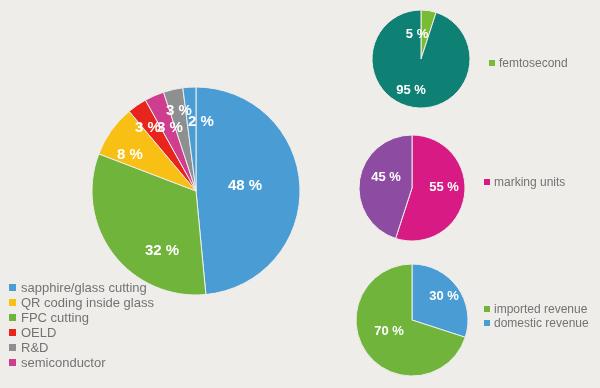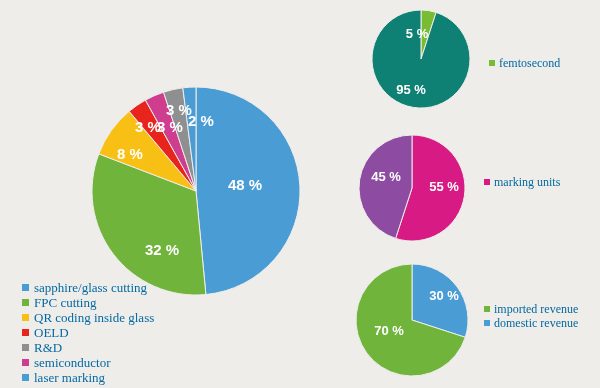--- a/index.html
+++ b/index.html
@@ -31,22 +31,22 @@
   }
   .slice-label {
     fill: #ffffff;
     font-family: "Liberation Sans", sans-serif;
     font-weight: 600;
     text-anchor: middle;
     dominant-baseline: middle;
   }
   .legend {
     position: absolute;
-    font-family: Liberation Serif, serif;
-    color: #0369a1;
+    font-family: Liberation Sans, sans-serif;
+    color: #737373;
   }
   .legend-row {
     display: flex;
     align-items: center;
     line-height: 1;
   }
   .legend-swatch {
     display: inline-block;
     flex: 0 0 auto;
   }
@@ -54,21 +54,20 @@
     white-space: nowrap;
   }
   
   #legend-main {
     left: 9px;
     top: 280px;
   }
   #legend-main .legend-row {
     margin-bottom: 1px;
     height: 14px;
-    margin-left: 13px;
   }
   #legend-main .legend-swatch {
     width: 7px;
     height: 7px;
     margin-right: 5px;
   }
   #legend-main .legend-text {
     font-size: 13px;
   }
   
@@ -139,42 +138,38 @@
       <text class="slice-label" id="lbl-rev-0" style="font-size:13px" x="444" y="297">30 %</text>
       <text class="slice-label" id="lbl-rev-1" style="font-size:13px" x="389" y="332">70 %</text>
     </svg>
 
   <div class="legend" id="legend-main">
       <div class="legend-row">
         <span class="legend-swatch" style="background: rgb(74, 157, 212);"></span>
         <span class="legend-text">sapphire/glass cutting</span>
       </div>
       <div class="legend-row">
+        <span class="legend-swatch" style="background: rgb(248, 191, 21);"></span>
+        <span class="legend-text">QR coding inside glass</span>
+      </div>
+      <div class="legend-row">
         <span class="legend-swatch" style="background: rgb(112, 180, 60);"></span>
         <span class="legend-text">FPC cutting</span>
-      </div>
-      <div class="legend-row">
-        <span class="legend-swatch" style="background: rgb(248, 191, 21);"></span>
-        <span class="legend-text">QR coding inside glass</span>
       </div>
       <div class="legend-row">
         <span class="legend-swatch" style="background: rgb(232, 37, 28);"></span>
         <span class="legend-text">OELD</span>
       </div>
       <div class="legend-row">
         <span class="legend-swatch" style="background: rgb(141, 143, 145);"></span>
         <span class="legend-text">R&amp;D</span>
       </div>
       <div class="legend-row">
         <span class="legend-swatch" style="background: rgb(207, 61, 142);"></span>
         <span class="legend-text">semiconductor</span>
-      </div>
-      <div class="legend-row">
-        <span class="legend-swatch" style="background: rgb(74, 157, 212);"></span>
-        <span class="legend-text">laser marking</span>
       </div>
     </div>
   <div class="legend legend-right" id="legend-pulse">
       <div class="legend-row">
         <span class="legend-swatch" style="background: rgb(119, 188, 51);"></span>
         <span class="legend-text">femtosecond</span>
       </div>
     </div>
   <div class="legend legend-right" id="legend-units">
       <div class="legend-row">

